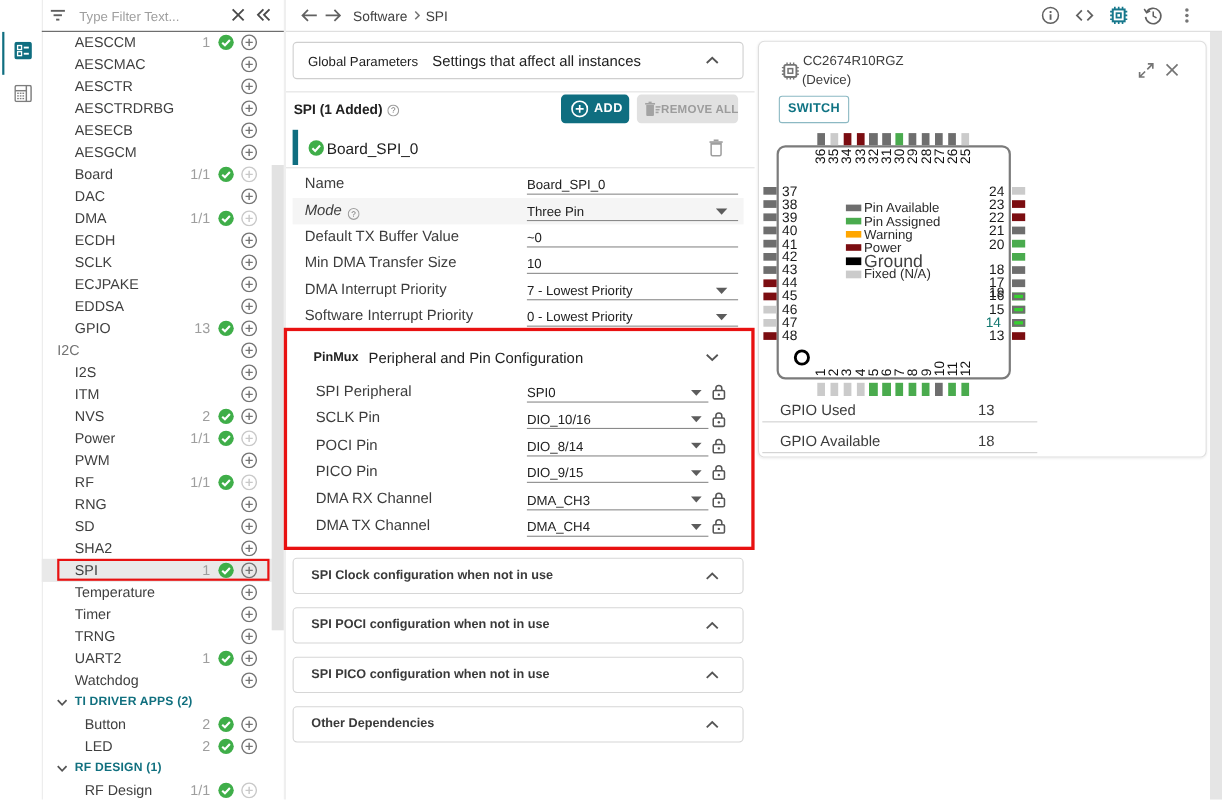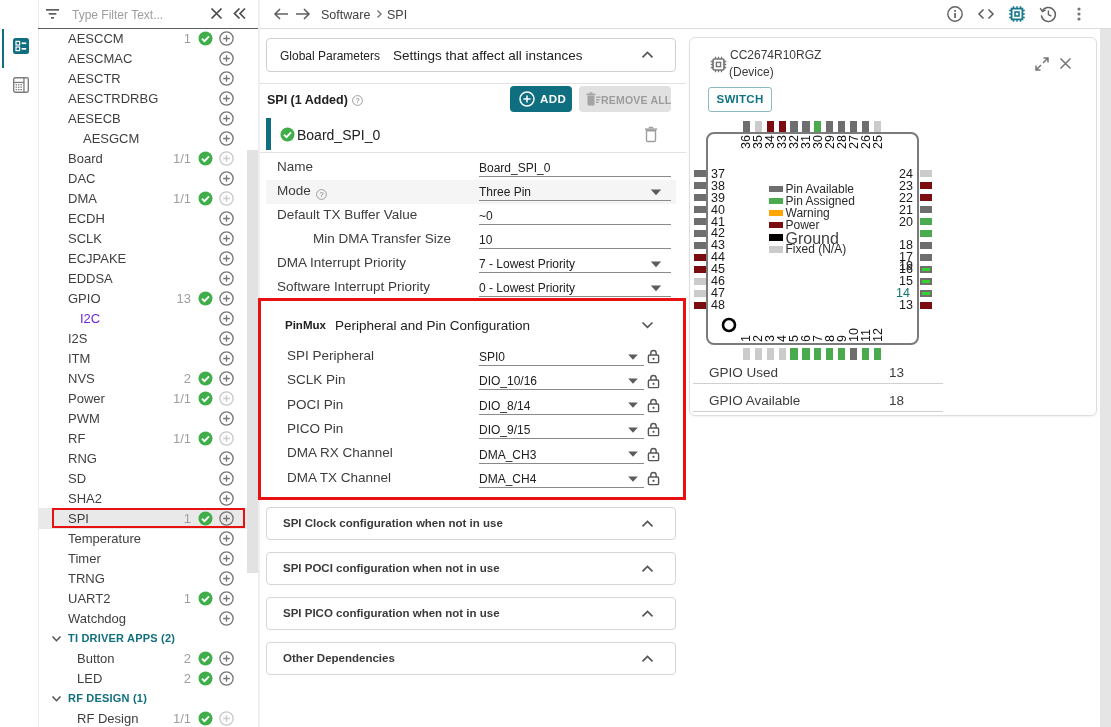--- a/index.html
+++ b/index.html
@@ -124,21 +124,21 @@
 <div class="abs" style="left:68px;top:91.0px;font-size:13px;color:#3f3f3f;">AESCTRDRBG</div>
 <svg class="abs" style="left:219px;top:91.0px" width="15" height="15" viewBox="0 0 15 15">
         <circle cx="7.5" cy="7.5" r="6.6" fill="none" stroke="#757575" stroke-width="1.3"></circle>
         <path d="M7.5 4.2 V10.8 M4.2 7.5 H10.8" stroke="#757575" stroke-width="1.3"></path>
       </svg>
 <div class="abs" style="left:68px;top:111.0px;font-size:13px;color:#3f3f3f;">AESECB</div>
 <svg class="abs" style="left:219px;top:111.0px" width="15" height="15" viewBox="0 0 15 15">
         <circle cx="7.5" cy="7.5" r="6.6" fill="none" stroke="#757575" stroke-width="1.3"></circle>
         <path d="M7.5 4.2 V10.8 M4.2 7.5 H10.8" stroke="#757575" stroke-width="1.3"></path>
       </svg>
-<div class="abs" style="left:68px;top:131.0px;font-size:13px;color:#3f3f3f;margin-left:15px;">AESGCM</div>
+<div class="abs" style="left:68px;top:131.0px;font-size:13px;color:#3f3f3f;">AESGCM</div>
 <svg class="abs" style="left:219px;top:131.0px" width="15" height="15" viewBox="0 0 15 15">
         <circle cx="7.5" cy="7.5" r="6.6" fill="none" stroke="#757575" stroke-width="1.3"></circle>
         <path d="M7.5 4.2 V10.8 M4.2 7.5 H10.8" stroke="#757575" stroke-width="1.3"></path>
       </svg>
 <div class="abs" style="left:68px;top:151.0px;font-size:13px;color:#3f3f3f;">Board</div>
 <div class="abs" style="left:120px;top:151.0px;width:71px;text-align:right;font-size:13px;color:#9e9e9e;">1/1</div>
 <svg class="abs" style="left:198px;top:151.0px" width="15" height="15" viewBox="0 0 15 15">
         <circle cx="7.5" cy="7.5" r="7" fill="#3fae49"></circle>
         <path d="M4 7.8 L6.5 10.2 L11 5.3" stroke="#fff" stroke-width="1.9" fill="none"></path>
       </svg>
@@ -184,21 +184,21 @@
 <div class="abs" style="left:68px;top:291.0px;font-size:13px;color:#3f3f3f;">GPIO</div>
 <div class="abs" style="left:120px;top:291.0px;width:71px;text-align:right;font-size:13px;color:#9e9e9e;">13</div>
 <svg class="abs" style="left:198px;top:291.0px" width="15" height="15" viewBox="0 0 15 15">
         <circle cx="7.5" cy="7.5" r="7" fill="#3fae49"></circle>
         <path d="M4 7.8 L6.5 10.2 L11 5.3" stroke="#fff" stroke-width="1.9" fill="none"></path>
       </svg>
 <svg class="abs" style="left:219px;top:291.0px" width="15" height="15" viewBox="0 0 15 15">
         <circle cx="7.5" cy="7.5" r="6.6" fill="none" stroke="#757575" stroke-width="1.3"></circle>
         <path d="M7.5 4.2 V10.8 M4.2 7.5 H10.8" stroke="#757575" stroke-width="1.3"></path>
       </svg>
-<div class="abs" style="left:80px;top:311.0px;font-size:13px;color:#6d28d9;">I2C</div>
+<div class="abs" style="left:52px;top:311.0px;font-size:13px;color:#737373;">I2C</div>
 <svg class="abs" style="left:219px;top:311.0px" width="15" height="15" viewBox="0 0 15 15">
         <circle cx="7.5" cy="7.5" r="6.6" fill="none" stroke="#757575" stroke-width="1.3"></circle>
         <path d="M7.5 4.2 V10.8 M4.2 7.5 H10.8" stroke="#757575" stroke-width="1.3"></path>
       </svg>
 <div class="abs" style="left:68px;top:331.0px;font-size:13px;color:#3f3f3f;">I2S</div>
 <svg class="abs" style="left:219px;top:331.0px" width="15" height="15" viewBox="0 0 15 15">
         <circle cx="7.5" cy="7.5" r="6.6" fill="none" stroke="#757575" stroke-width="1.3"></circle>
         <path d="M7.5 4.2 V10.8 M4.2 7.5 H10.8" stroke="#757575" stroke-width="1.3"></path>
       </svg>
 <div class="abs" style="left:68px;top:351.0px;font-size:13px;color:#3f3f3f;">ITM</div>
@@ -378,34 +378,34 @@
 <div class="abs" style="left:297px;top:126.5px;font-size:14px;color:#212121;">Board_SPI_0</div>
 <svg class="abs" style="left:643px;top:126px" width="16" height="17" viewBox="0 0 16 17">
         <path d="M3.5 4.8 h9 v9.4 a1.3 1.3 0 0 1 -1.3 1.3 h-6.4 a1.3 1.3 0 0 1 -1.3 -1.3 Z" fill="none" stroke="#9e9e9e" stroke-width="1.4"></path>
         <rect x="2" y="2.4" width="12" height="1.5" fill="#9e9e9e"></rect>
         <rect x="5.8" y="0.8" width="4.4" height="1.5" fill="#9e9e9e"></rect>
       </svg>
 <div class="abs row-label" style="left:277px;top:158.5px;">Name</div>
 <div class="abs row-value" style="left:479px;top:161.0px;">Board_SPI_0</div>
 <div class="abs" style="left:479px;top:176px;width:192px;height:1px;background:#8a8a8a;"></div>
 <div class="abs" style="left:266px;top:180px;width:410px;height:24px;background:#f5f5f5;"></div>
-<div class="abs row-label" style="left:277px;top:182.5px;">Mode</div>
+<div class="abs row-label" style="left:277px;top:182.5px;font-style:italic;">Mode</div>
 <svg class="abs" style="left:316px;top:188.5px" width="11" height="11" viewBox="0 0 11 11">
         <circle cx="5.5" cy="5.5" r="4.9" fill="none" stroke="#9e9e9e" stroke-width="1"></circle>
         <text x="5.5" y="8" font-size="7.5" text-anchor="middle" fill="#757575" font-family="Liberation Sans">?</text>
       </svg>
 <div class="abs row-value" style="left:479px;top:185.0px;">Three Pin</div>
 <div class="abs" style="left:479px;top:200px;width:192px;height:1px;background:#8a8a8a;"></div>
 <svg class="abs" style="left:648px;top:188.5px" width="16" height="7" viewBox="0 0 12 7">
         <path d="M0.8 0.5 L6 6.2 L11.2 0.5 Z" fill="#5c5c5c"></path>
       </svg>
 <div class="abs row-label" style="left:277px;top:206.5px;">Default TX Buffer Value</div>
 <div class="abs row-value" style="left:479px;top:209.0px;">~0</div>
 <div class="abs" style="left:479px;top:224px;width:192px;height:1px;background:#8a8a8a;"></div>
-<div class="abs row-label" style="left:277px;top:230.5px;margin-left:36px;">Min DMA Transfer Size</div>
+<div class="abs row-label" style="left:277px;top:230.5px;">Min DMA Transfer Size</div>
 <div class="abs row-value" style="left:479px;top:233.0px;">10</div>
 <div class="abs" style="left:479px;top:248px;width:192px;height:1px;background:#8a8a8a;"></div>
 <div class="abs row-label" style="left:277px;top:254.5px;">DMA Interrupt Priority</div>
 <div class="abs row-value" style="left:479px;top:257.0px;">7 - Lowest Priority</div>
 <div class="abs" style="left:479px;top:272px;width:192px;height:1px;background:#8a8a8a;"></div>
 <svg class="abs" style="left:648px;top:260.5px" width="16" height="7" viewBox="0 0 12 7">
         <path d="M0.8 0.5 L6 6.2 L11.2 0.5 Z" fill="#5c5c5c"></path>
       </svg>
 <div class="abs row-label" style="left:277px;top:278.5px;">Software Interrupt Priority</div>
 <div class="abs row-value" style="left:479px;top:281.0px;">0 - Lowest Priority</div>

